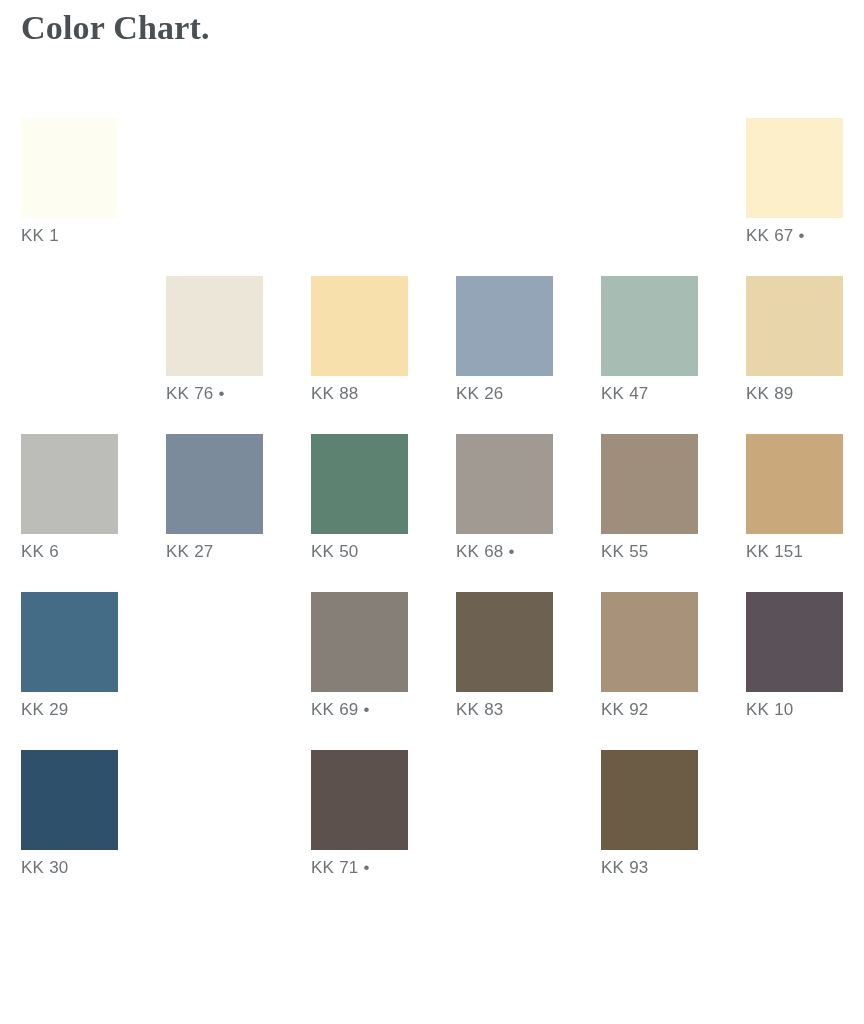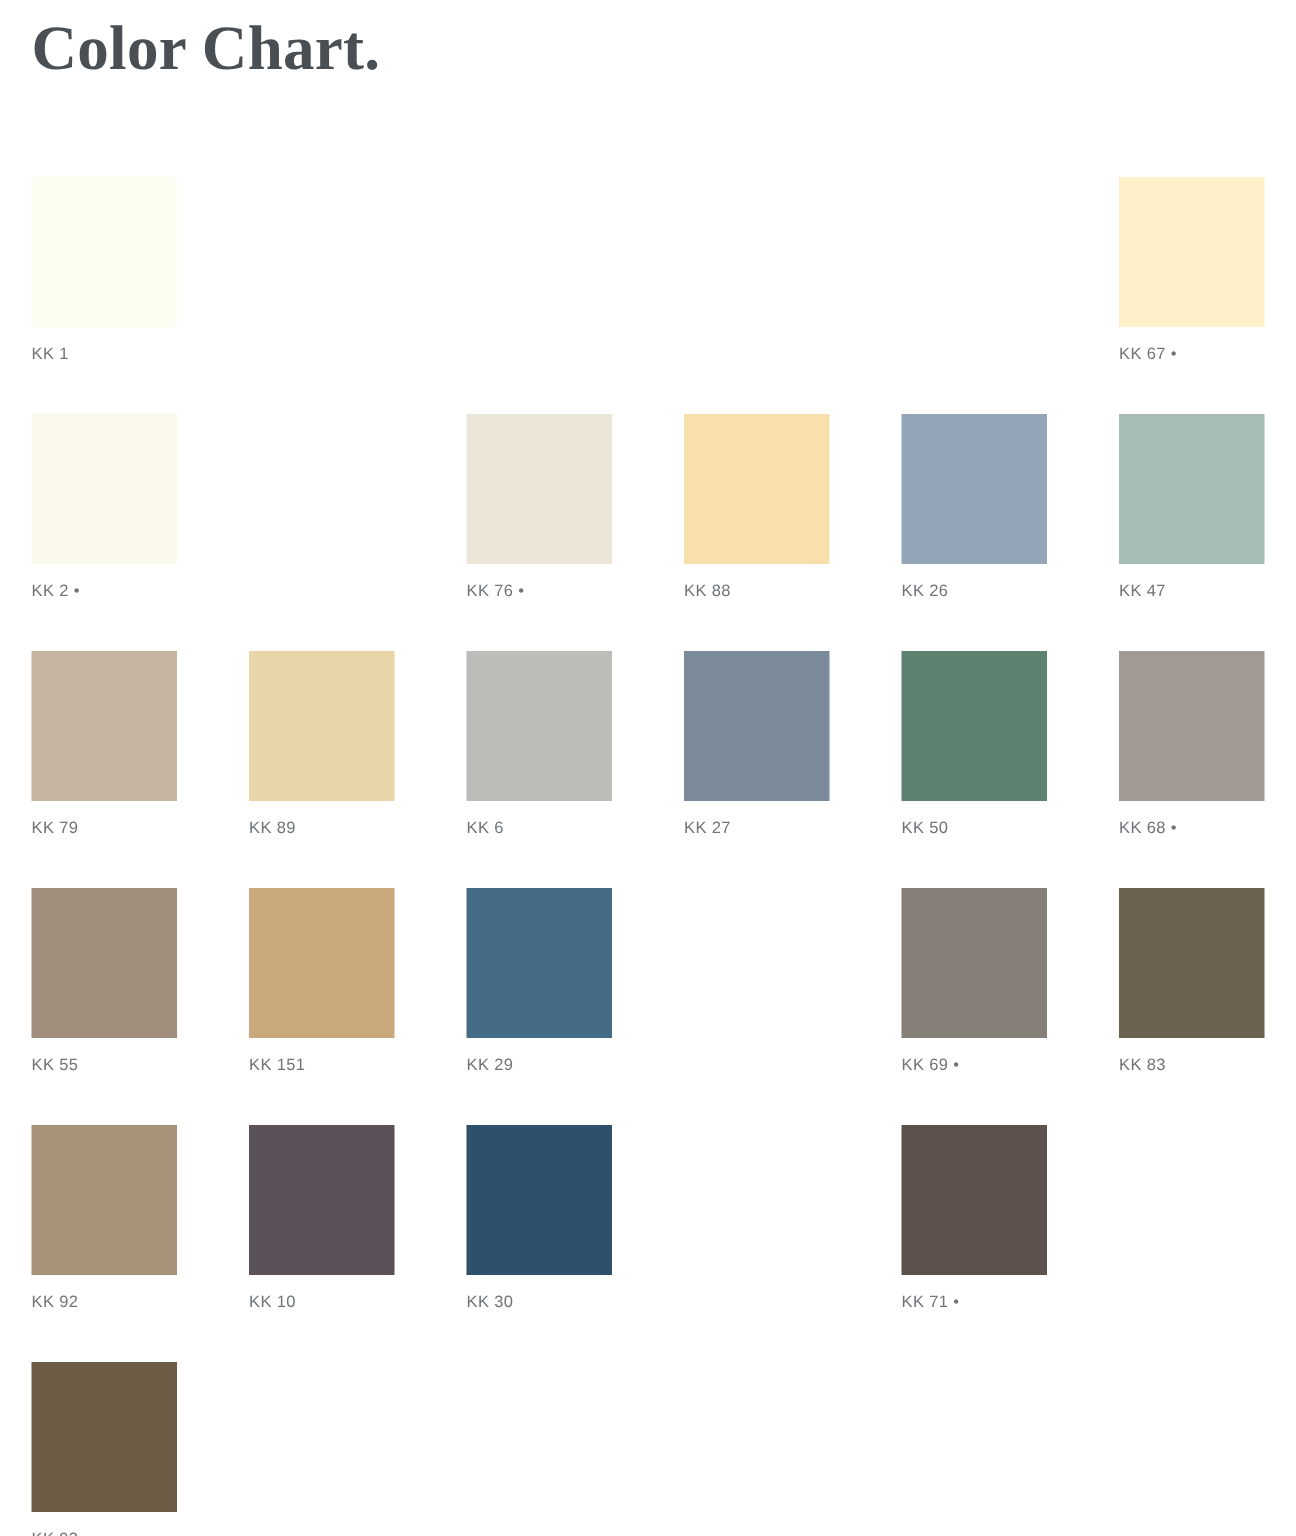--- a/index.html
+++ b/index.html
@@ -18,21 +18,21 @@
     position: relative;
     width: 864px;
     height: 1024px;
     box-sizing: border-box;
   }
   .page-title {
     position: absolute;
     left: 21px;
     top: 9px;
     font-family: "Liberation Serif", "DejaVu Serif", serif;
-    font-size: 42px;
+    font-size: 34px;
     font-weight: 700;
     color: #4a4f54;
     letter-spacing: 0.2px;
     margin: 0;
     white-space: nowrap;
   }
   .grid {
     position: absolute;
     left: 21px;
     top: 118px;
@@ -53,21 +53,21 @@
   .swatch {
     width: 97px;
     height: 100px;
     display: block;
     background: #ffffff;
   }
   .swatch-label {
     display: block;
     margin-top: 11px;
     font-family: "Liberation Sans", sans-serif;
-    font-size: 11px;
+    font-size: 17px;
     font-weight: 400;
     color: #6f7478;
     letter-spacing: 0.25px;
     line-height: 14px;
     white-space: nowrap;
   }
 </style>
 </head>
 <body>
 
@@ -93,47 +93,39 @@
         <span class="swatch-label"></span>
       </div>
       <div class="cell empty">
         <span class="swatch" title=""></span>
         <span class="swatch-label"></span>
       </div>
       <div class="cell">
         <span class="swatch" title="KK 86" style="background: rgb(252, 239, 201);"></span>
         <span class="swatch-label">KK 67 •</span>
       </div>
-      <div class="cell">
-        <span class="swatch" title="KK 2" style="background: rgb(251, 248, 236);"></span>
-        <span class="swatch-label">KK 2 •</span>
-      </div>
       <div class="cell empty">
         <span class="swatch" title=""></span>
         <span class="swatch-label"></span>
       </div>
       <div class="cell">
         <span class="swatch" title="KK 76" style="background: rgb(235, 230, 215);"></span>
         <span class="swatch-label">KK 76 •</span>
       </div>
       <div class="cell">
         <span class="swatch" title="KK 88" style="background: rgb(247, 224, 172);"></span>
         <span class="swatch-label">KK 88</span>
       </div>
       <div class="cell">
         <span class="swatch" title="KK 26" style="background: rgb(148, 165, 184);"></span>
         <span class="swatch-label">KK 26</span>
       </div>
       <div class="cell">
         <span class="swatch" title="KK 47" style="background: rgb(167, 188, 179);"></span>
         <span class="swatch-label">KK 47</span>
-      </div>
-      <div class="cell">
-        <span class="swatch" title="KK 79" style="background: rgb(198, 182, 161);"></span>
-        <span class="swatch-label">KK 79</span>
       </div>
       <div class="cell">
         <span class="swatch" title="KK 89" style="background: rgb(232, 213, 169);"></span>
         <span class="swatch-label">KK 89</span>
       </div>
       <div class="cell">
         <span class="swatch" title="KK 6" style="background: rgb(188, 189, 185);"></span>
         <span class="swatch-label">KK 6</span>
       </div>
       <div class="cell">

